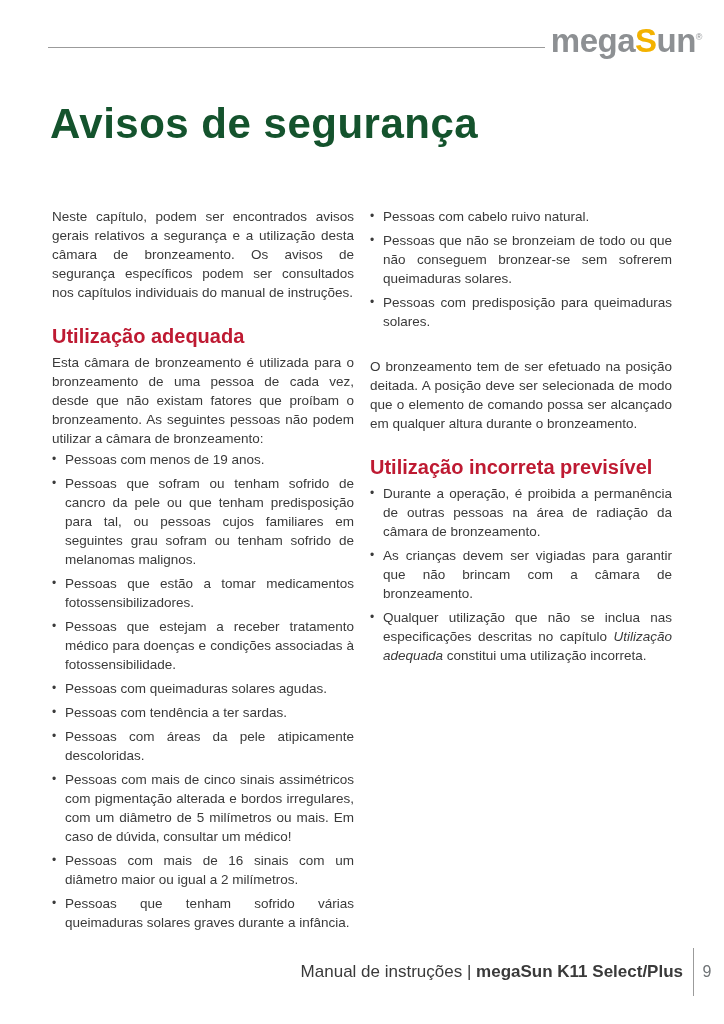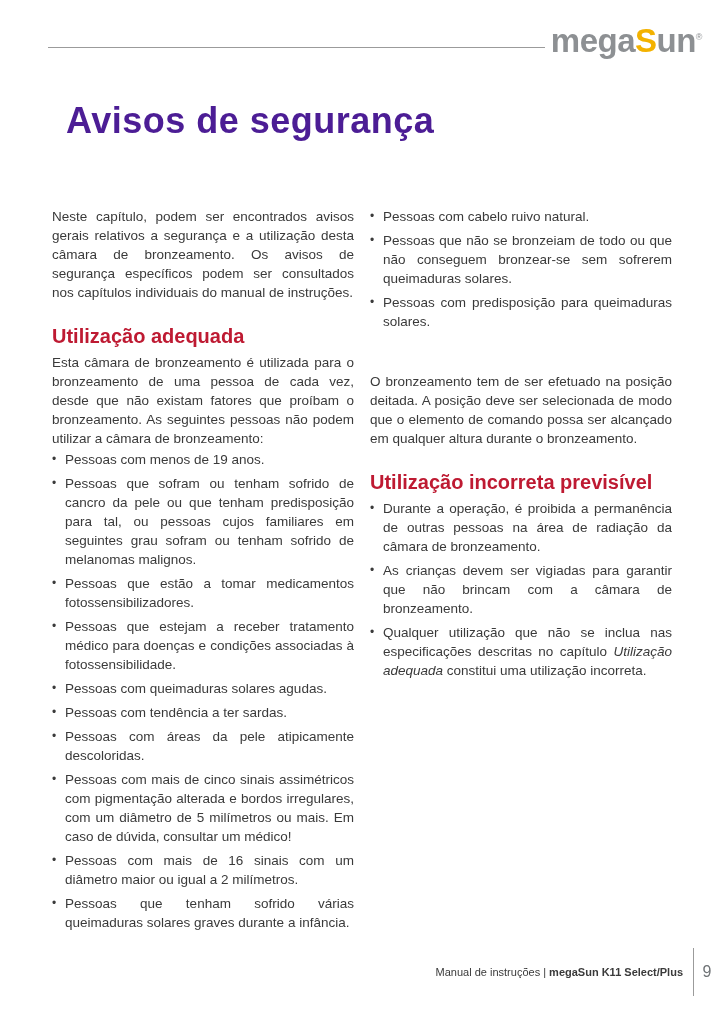--- a/index.html
+++ b/index.html
@@ -22,52 +22,51 @@
     position:absolute; top:22px; right:22px;
     font-size:33px; font-weight:bold; letter-spacing:-0.5px;
     white-space:nowrap;
   }
   .logo-gray { color:#8d9093; }
   .logo-yellow { color:#f3b200; }
   .logo-reg { font-size:9px; color:#8d9093; vertical-align:super; font-weight:normal; }
   
   .page-title {
     position:absolute; top:100px; left:50px;
-    font-size:36px; font-weight:bold; letter-spacing:0.5px;
-    color:#4c1d95;
-    margin-left:16px;
+    font-size:42px; font-weight:bold; letter-spacing:0.5px;
+    color:#14532d;
   }
   
   .columns {
     position:absolute; top:207px; left:52px;
     width:620px;
     display:flex; gap:16px;
     font-size:13.5px; line-height:19px;
   }
   .col { flex:1 1 0; min-width:0; }
   .body-p { text-align:justify; }
-  .spaced { margin-top:41px; }
+  .spaced { margin-top:26px; }
   .red-heading {
     margin:22px 0 5px 0;
     font-size:20px; font-weight:bold;
     color:#be1a32;
     line-height:24px;
   }
   ul.bullets { list-style:none; margin:2px 0 0 0; }
   .bullet { display:flex; margin-bottom:5px; }
   .dot { width:13px; flex:0 0 13px; color:#3a3a3a; font-size:12px; line-height:19px; }
   .bullet-text { flex:1; text-align:justify; }
   .bullet-text i { font-style:italic; }
   
   .footer {
     position:absolute; top:946px; right:4px;
     display:flex; align-items:center;
     height:52px;
   }
-  .footer-text { font-size:11px; color:#3a3a3a; white-space:pre; }
+  .footer-text { font-size:17px; color:#3a3a3a; white-space:pre; }
   .footer-text b { font-weight:bold; }
   .footer-sep {
     display:inline-block; width:1px; height:48px;
     background:#9b9b9b; margin-left:10px;
   }
   .footer-page {
     width:26px; text-align:center;
     font-size:16px; color:#6f7376;
   }
 </style>

